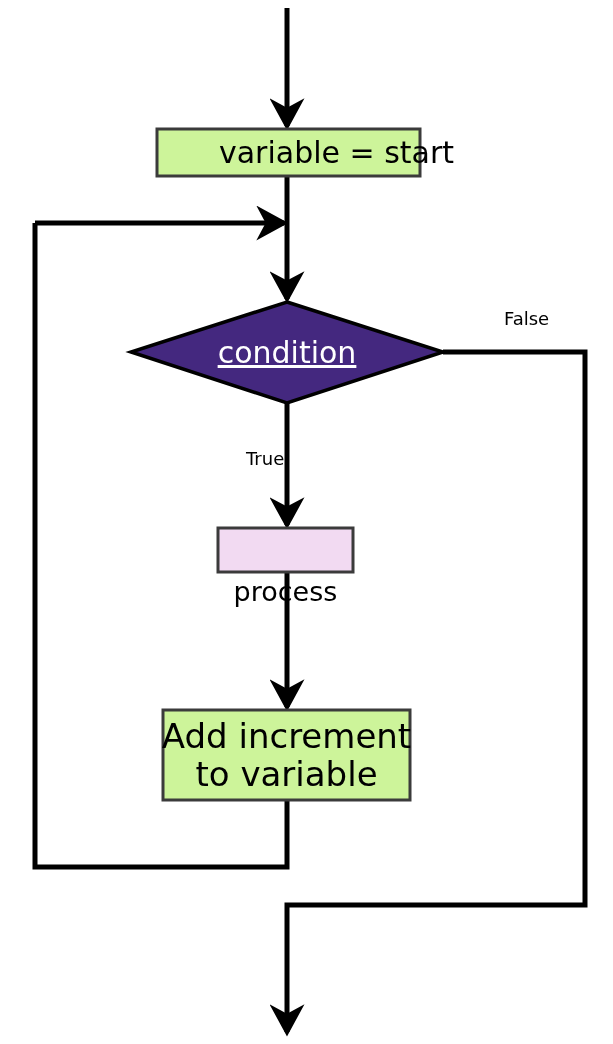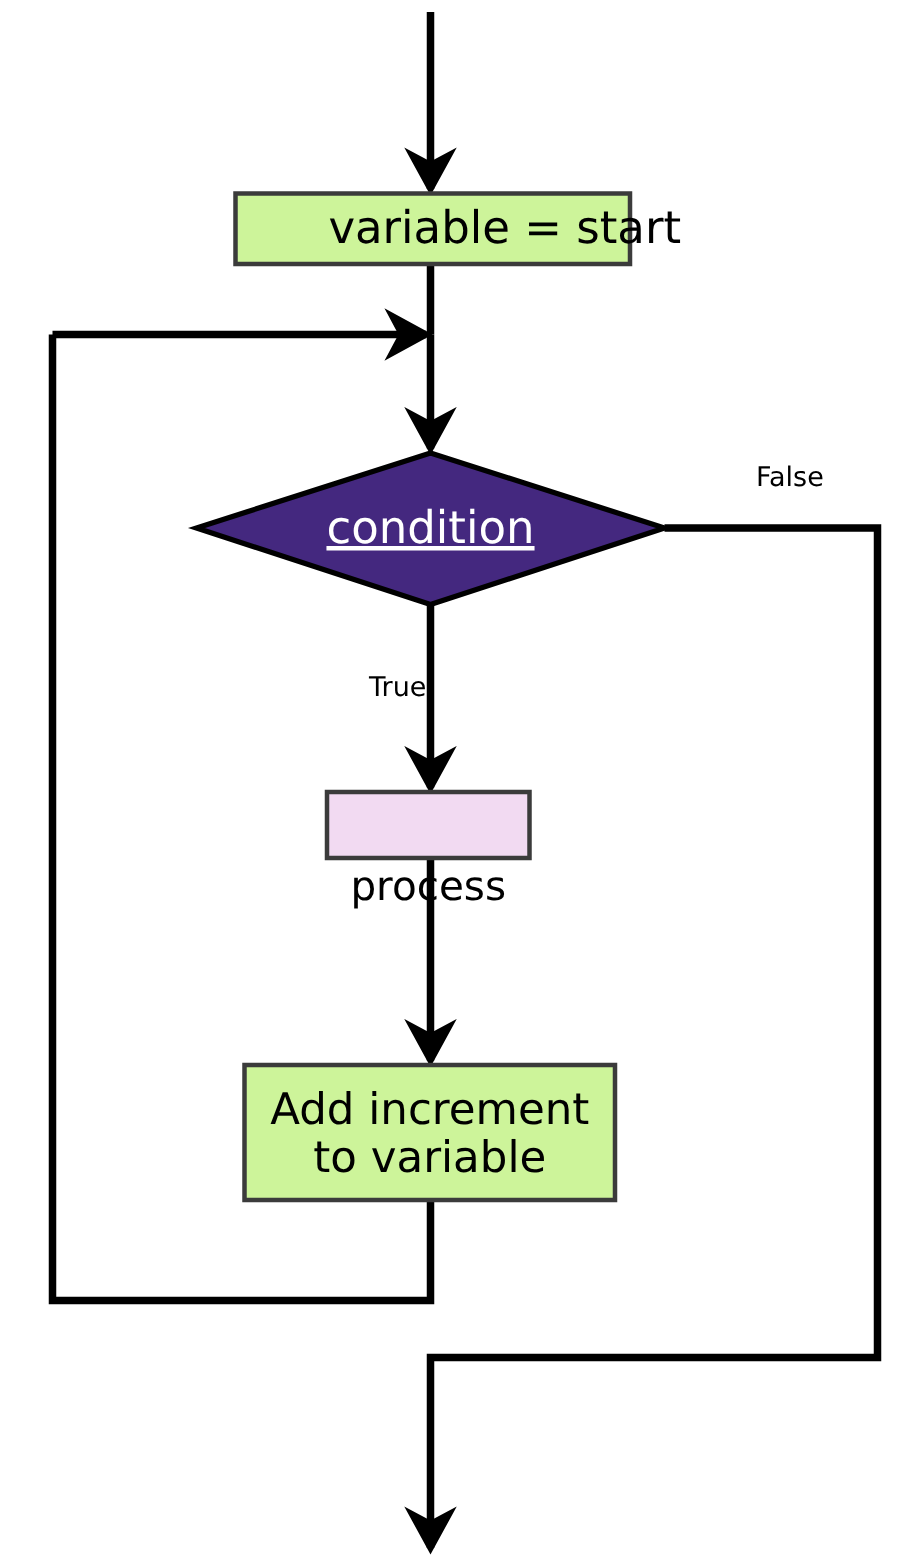--- a/index.html
+++ b/index.html
@@ -39,21 +39,21 @@
     position: absolute;
     color: #000000;
     font-size: 18px;
     line-height: 1;
     white-space: nowrap;
   }
   
   #label-start    { left: 157px; top: 129px;  width: 263px; height: 47px;  font-size: 30px; color: #000; padding-left: 48px; }
   #label-cond     { left: 131px; top: 302px;  width: 312px; height: 101px; font-size: 30px; color: #ffffff; text-decoration: underline; }
   #label-process  { left: 218px; top: 528px;  width: 135px; height: 44px;  font-size: 27px; color: #000; margin-top: 42px; }
-  #label-incr     { left: 163px; top: 710px;  width: 247px; height: 90px;  font-size: 29px; color: #000; }
+  #label-incr     { left: 163px; top: 710px;  width: 247px; height: 90px;  font-size: 34px; color: #000; }
   #label-true     { left: 206px; top: 450px; margin-left: 40px; }
   #label-false    { left: 504px; top: 310px; }
 </style>
 </head>
 <body>
 
 <div id="canvas">
 
   <svg id="flow-svg" viewBox="0 0 613 1044" xmlns="http://www.w3.org/2000/svg">
     <defs>

